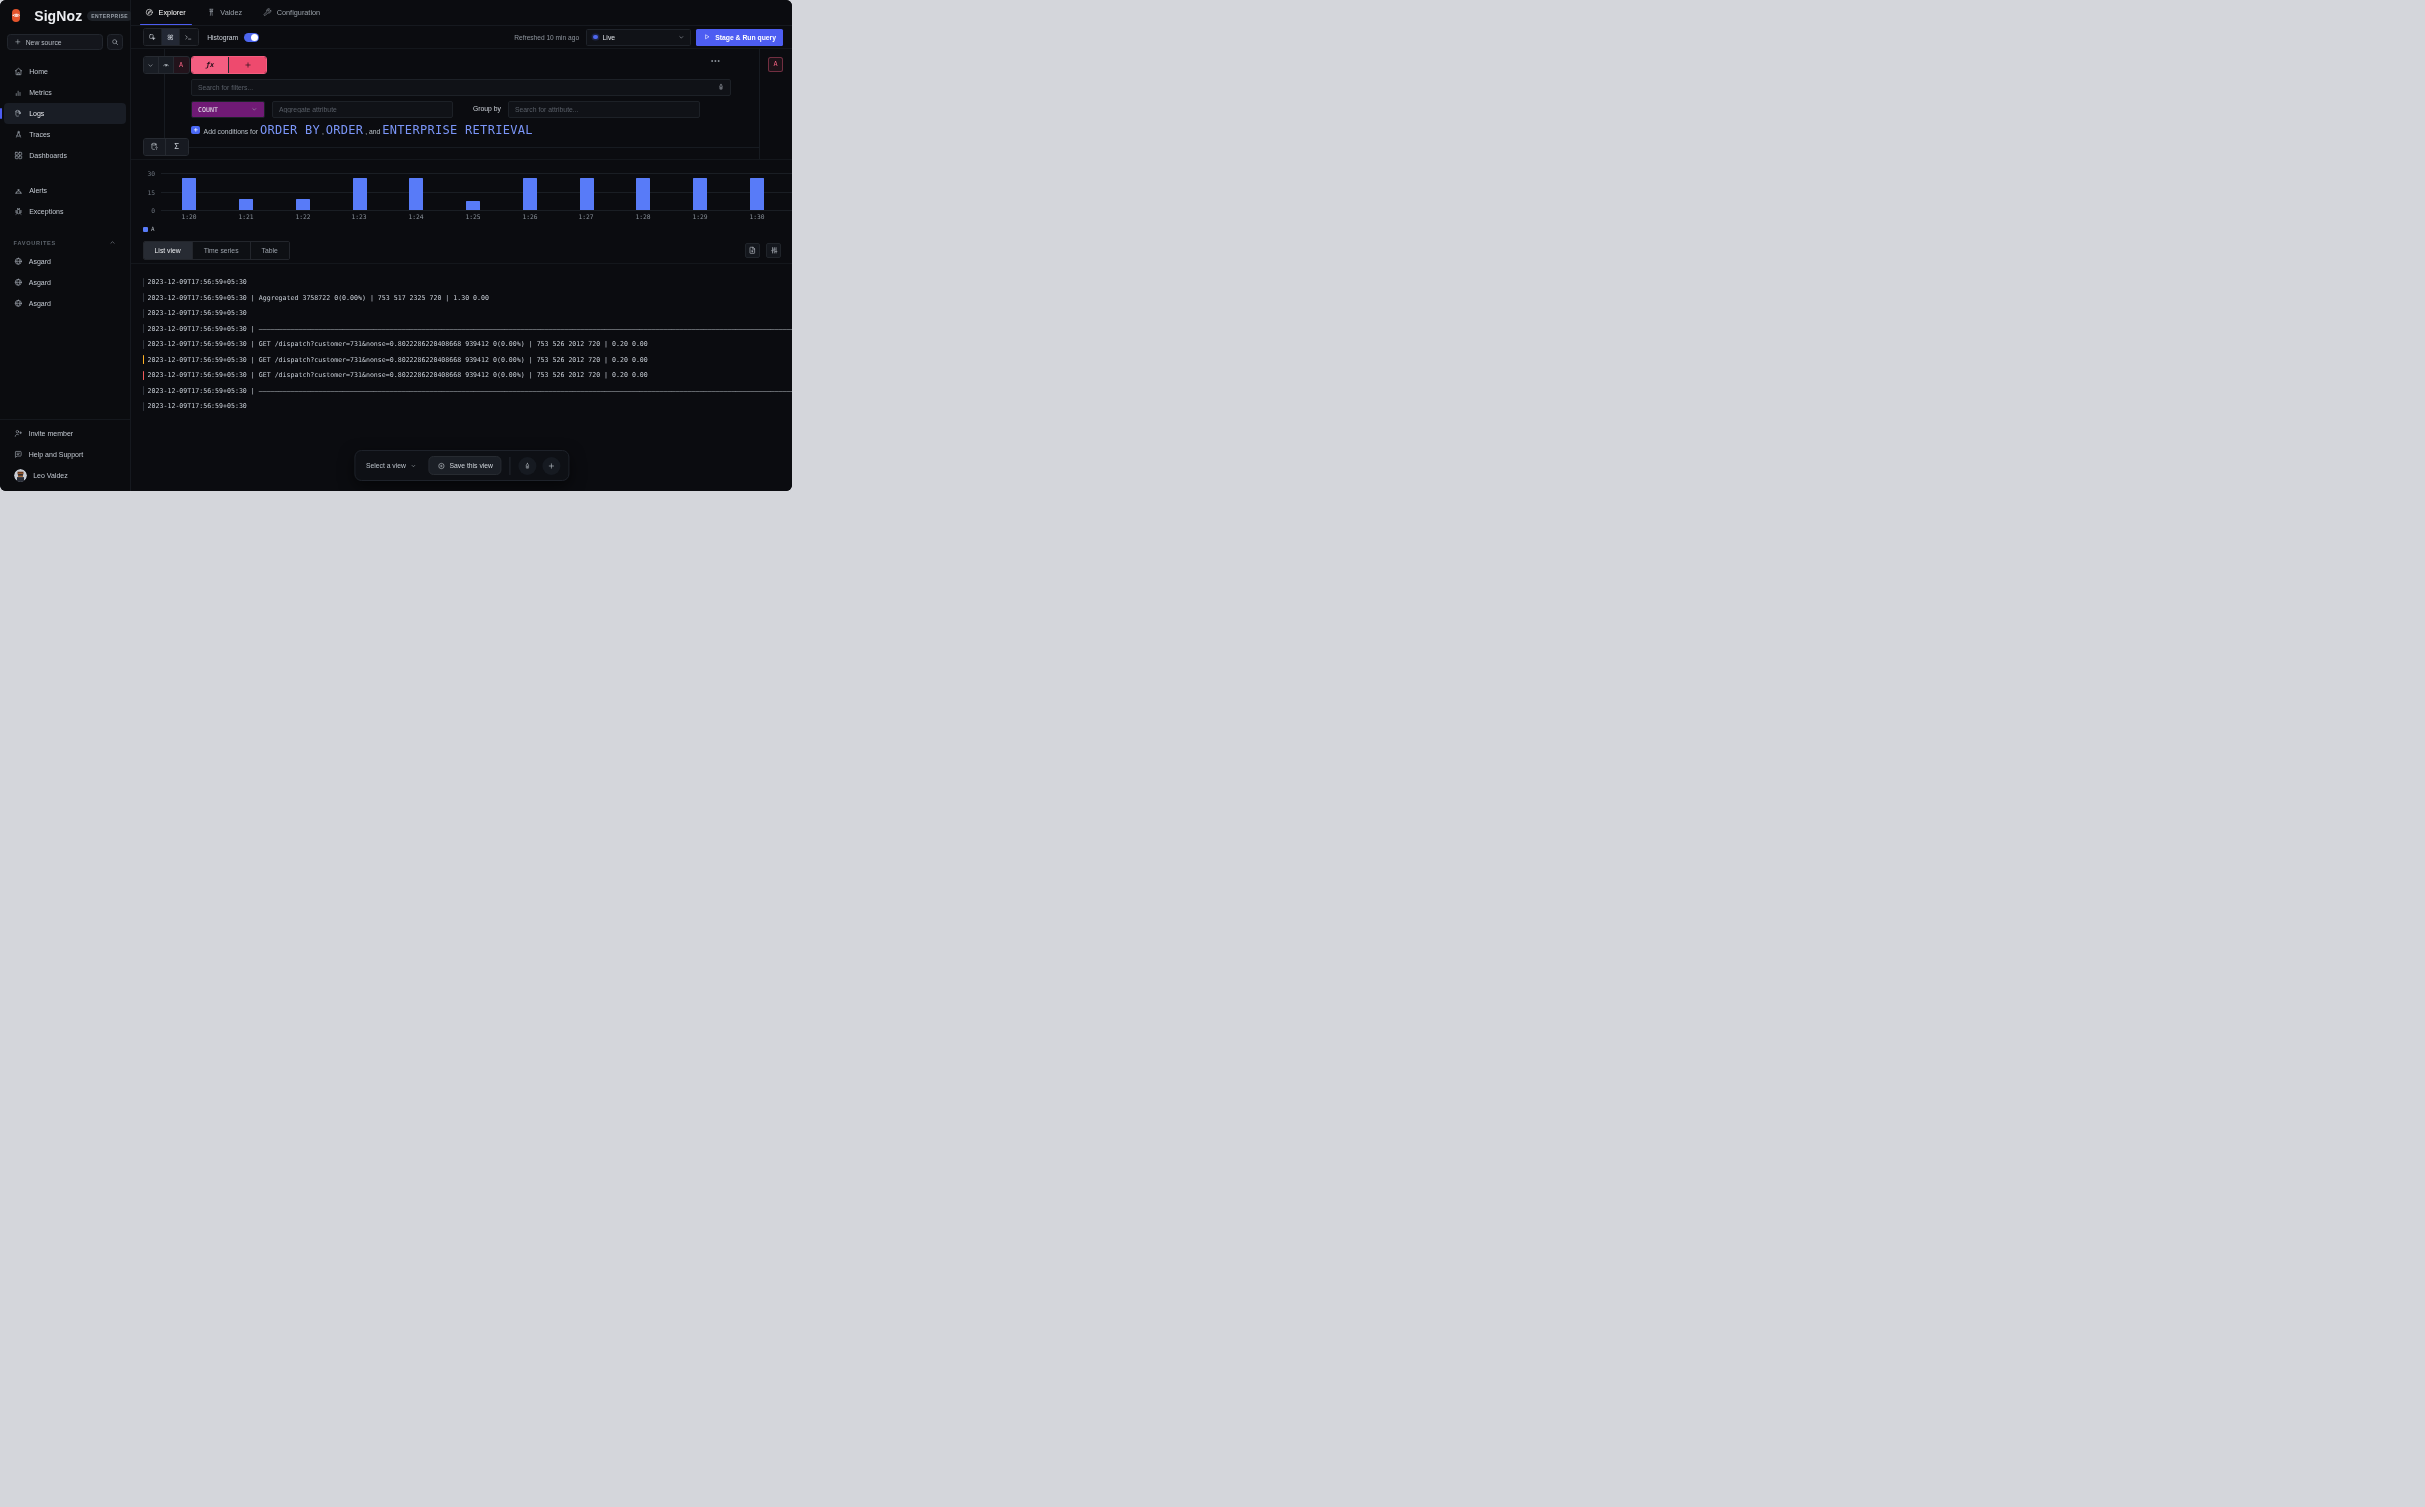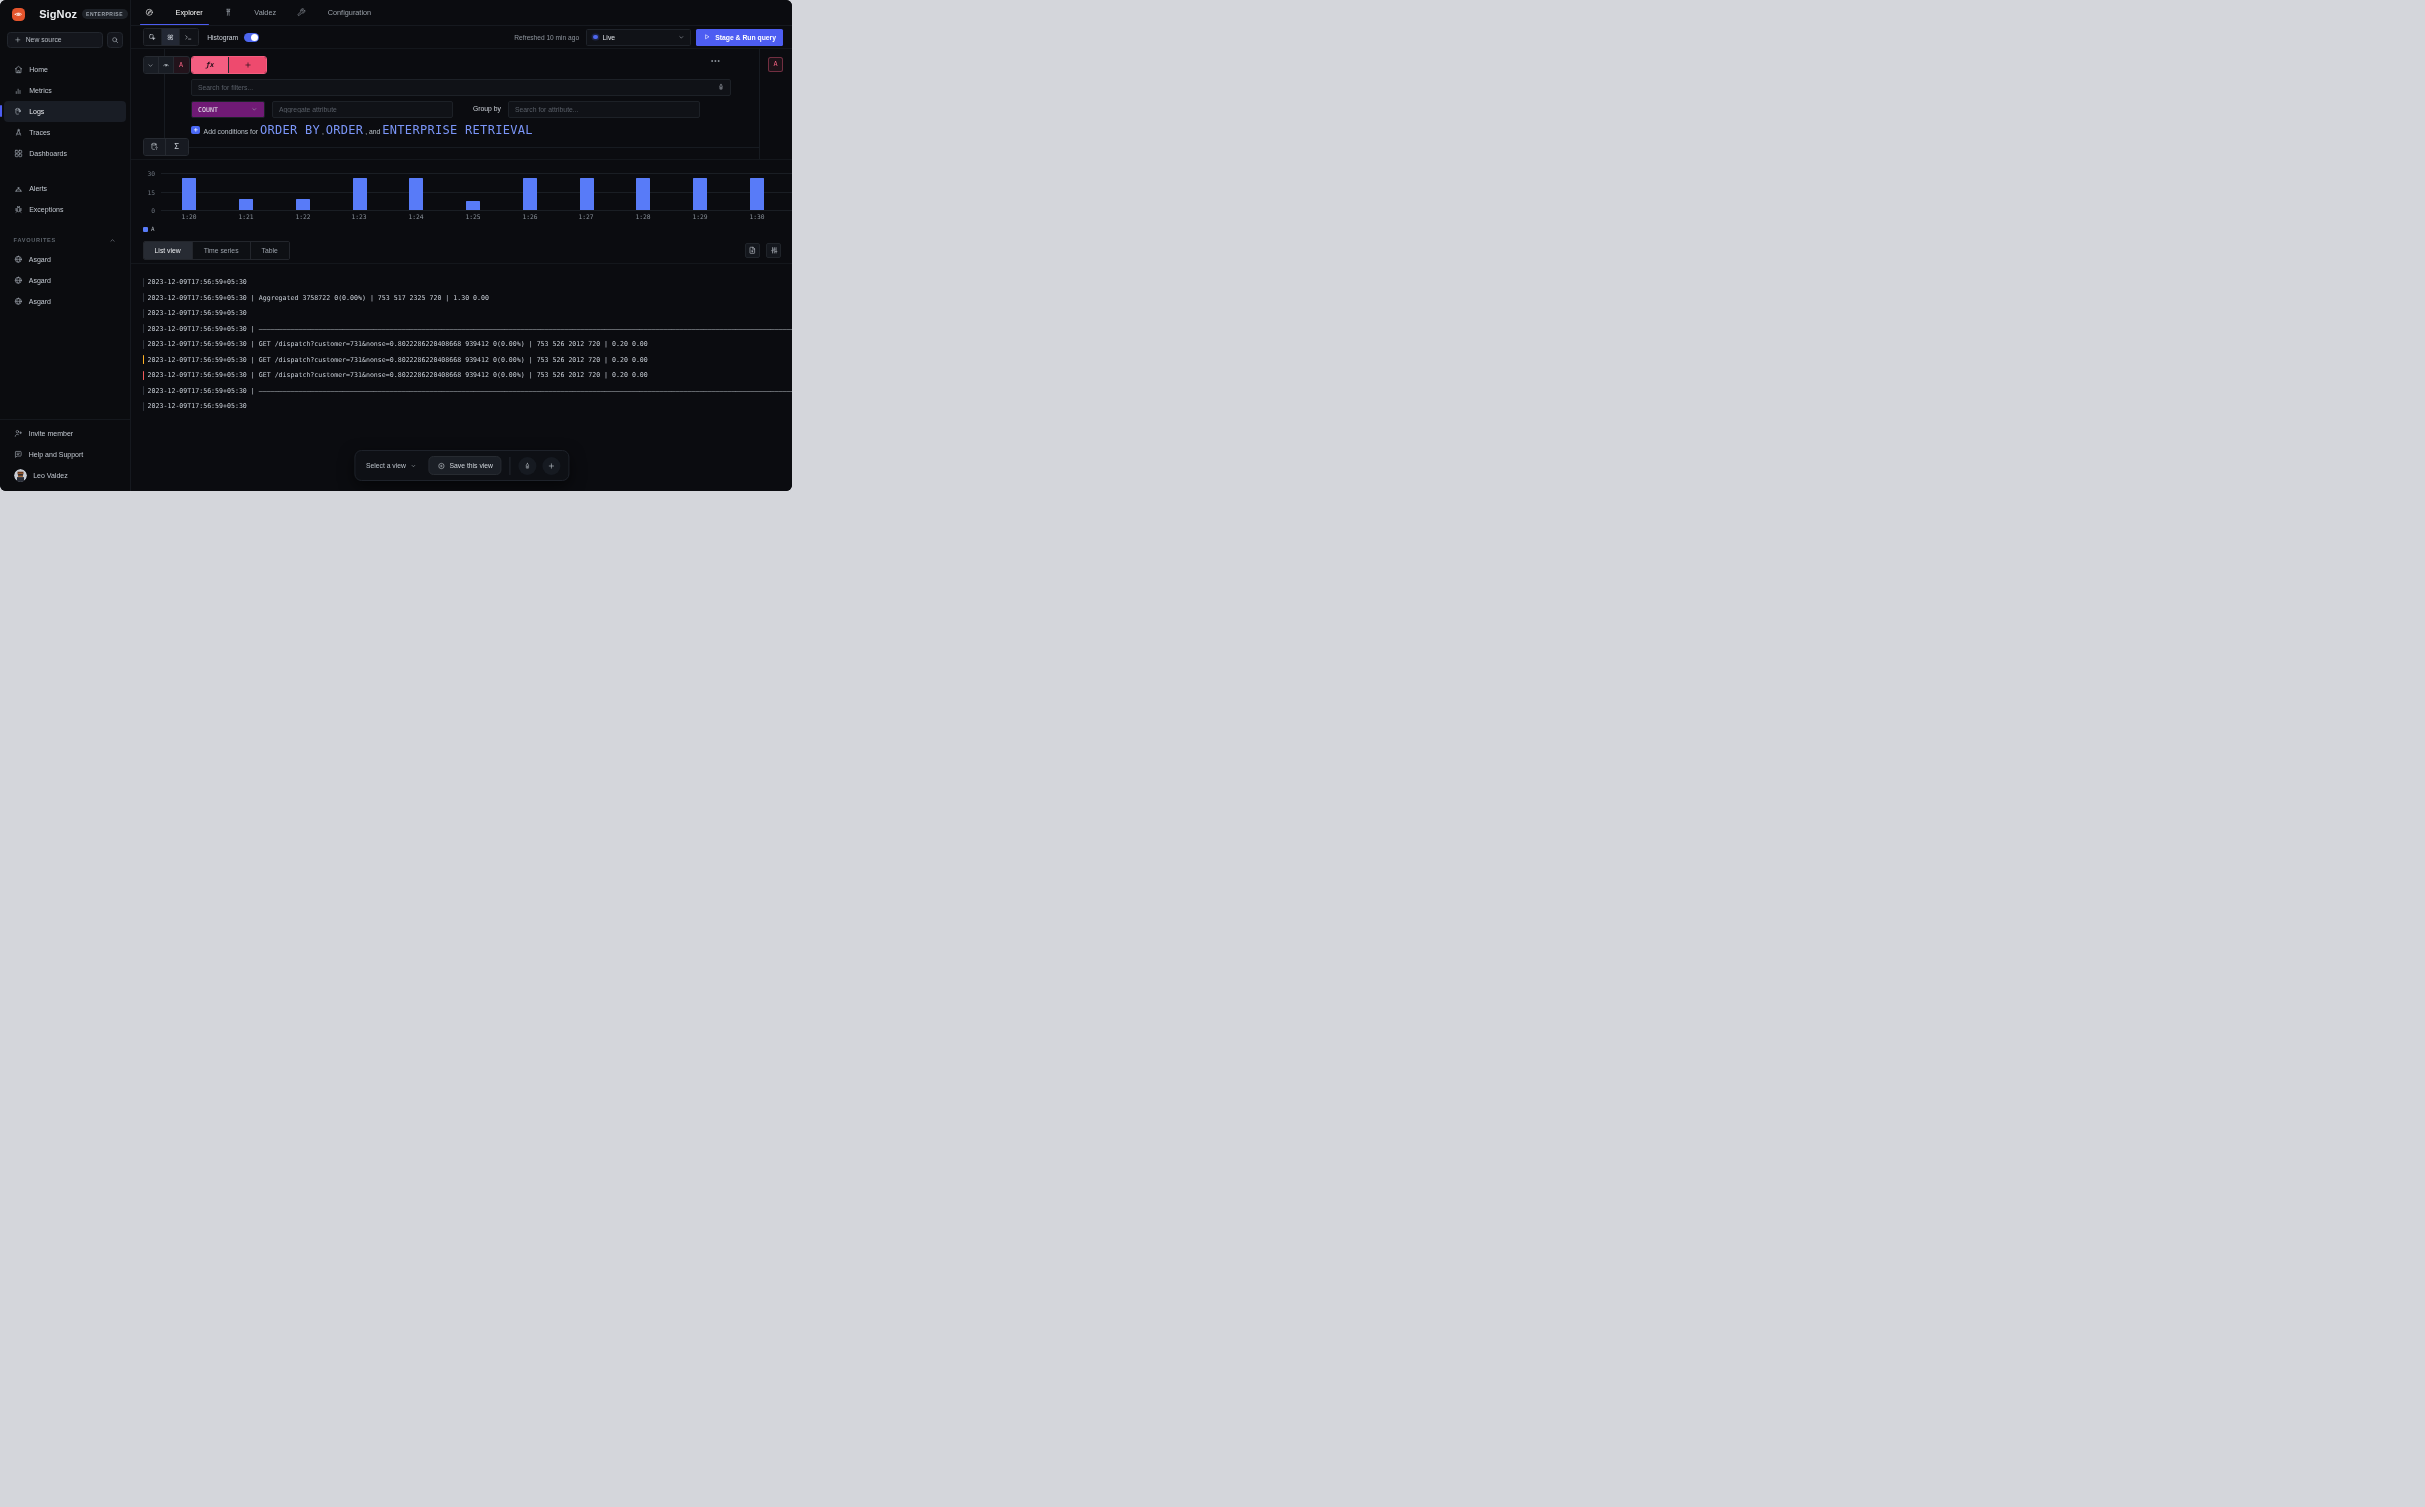--- a/index.html
+++ b/index.html
@@ -10,21 +10,21 @@
             border-radius:6px; overflow:hidden; display:flex; }
   svg { display:block; }
   .ic { display:inline-flex; align-items:center; justify-content:center; color:inherit; flex:0 0 auto; }
 
   
   .sidebar { position:relative; width:131px; height:100%; background:#0b0c0f;
              border-right:0.5px solid #16191f; flex:0 0 auto; }
   .brand { display:flex; align-items:center; padding:7.6px 0 0 11.6px; }
   .brand-logo { width:13.6px; height:13.6px; border-radius:4.5px; background:#e4542c;
                 display:flex; align-items:center; justify-content:center; }
-  .brand-name { color:#eceef1; font-size:11px; font-weight:bold; margin-left:14px; letter-spacing:0.1px; }
+  .brand-name { color:#eceef1; font-size:14px; font-weight:bold; margin-left:14px; letter-spacing:0.1px; }
   .brand-badge { margin-left:4.5px; background:#1d2127; color:#99a0a9; font-size:5px;
                  letter-spacing:0.5px; padding:2px 4.5px; border-radius:505px; font-weight:bold; }
   .src-row { display:flex; gap:4px; padding:10.6px 7px 0 7px; }
   .btn-newsource { flex:1; display:flex; align-items:center; gap:4.5px; height:16px;
                    background:#14161c; border:0.5px solid #22262d; border-radius:3.5px;
                    color:#b7bdc5; font-size:6.8px; padding:0 5.6px; cursor:pointer; }
   .btn-sq { width:16px; height:16px; background:#14161c; border:0.5px solid #22262d;
             border-radius:3.5px; display:flex; align-items:center; justify-content:center; color:#aeb5bd; cursor:pointer; }
   .nav { padding:11px 4px 0 4px; }
   .nav-item { position:relative; display:flex; align-items:center; gap:6.6px; height:21px;
@@ -36,21 +36,21 @@
   .nav-item.gap { margin-top:14px; }
   .fav-head { display:flex; align-items:center; justify-content:space-between;
               padding:17px 13.6px 3px 13.6px; color:#5e656d; font-size:5.6px; letter-spacing:0.7px; font-weight:bold; }
   .fav-head .ic { color:#8a9199; cursor:pointer; }
   .side-footer { position:absolute; left:0; right:0; bottom:0; border-top:0.5px solid #15181d; padding:3.5px 4px 5px 4px; }
   .avatar { width:13px; height:13px; border-radius:50%; overflow:hidden; flex:0 0 auto; }
 
   
   .main { position:relative; flex:1; height:100%; background:#0b0c10; min-width:0; }
   .tabs-bar { display:flex; align-items:stretch; height:26px; border-bottom:0.5px solid #16191f; padding-left:14px; gap:21px; }
-  .top-tab { position:relative; display:flex; align-items:center; gap:22px; color:#9aa1a9; font-size:7.3px; cursor:pointer; }
+  .top-tab { position:relative; display:flex; align-items:center; gap:5px; color:#9aa1a9; font-size:7.3px; cursor:pointer; }
   .top-tab.active { color:#fff; }
   .top-tab.active::after { content:""; position:absolute; left:-5px; right:-6px; bottom:0; height:1.5px;
                            background:#4d5df2; border-radius:1px; }
 
   .toolbar { display:flex; align-items:center; height:23px; border-bottom:0.5px solid #14171c; padding:0 9px 0 11.6px; }
   .seg { display:flex; border:0.5px solid #23262c; border-radius:2.5px; overflow:hidden; }
   .seg .tile { width:18px; height:16px; display:flex; align-items:center; justify-content:center;
                background:#101217; color:#c6ccd3; cursor:pointer; border-right:0.5px solid #1d2127; }
   .seg .tile:last-child { border-right:none; }
   .seg .tile.active { background:#232834; }

